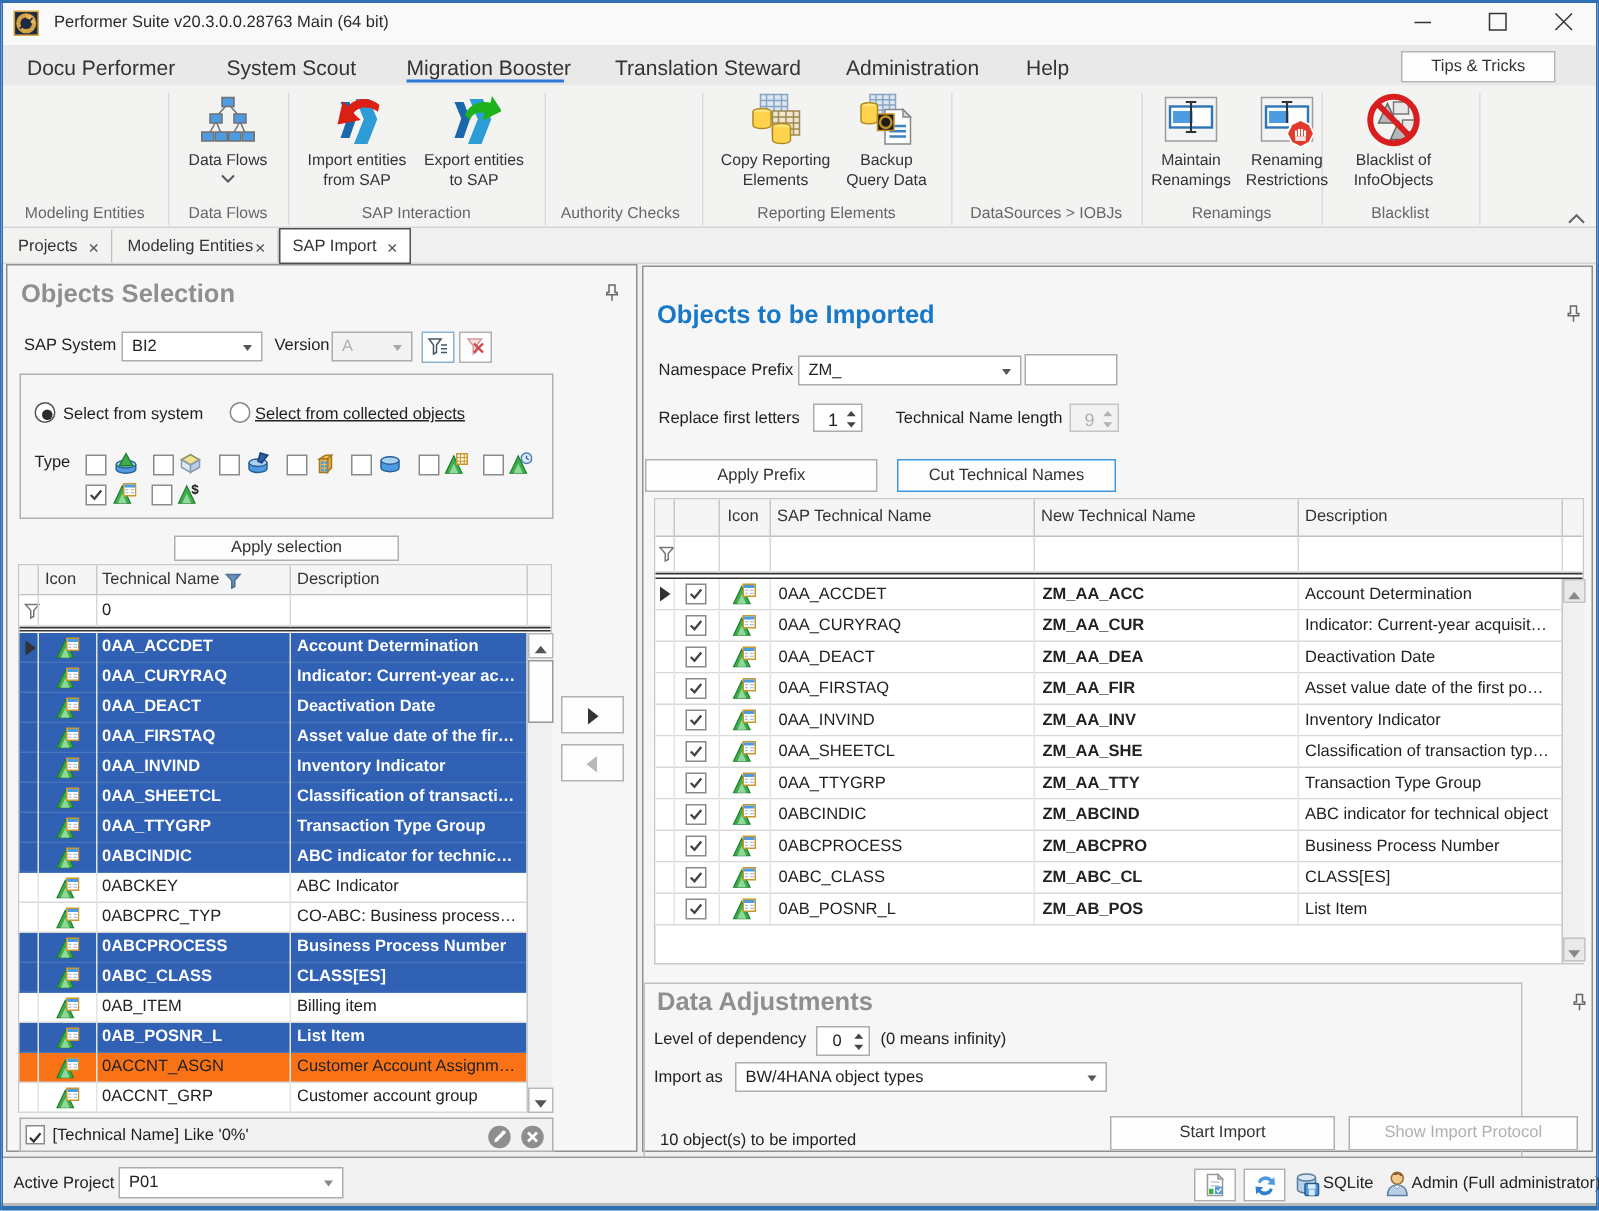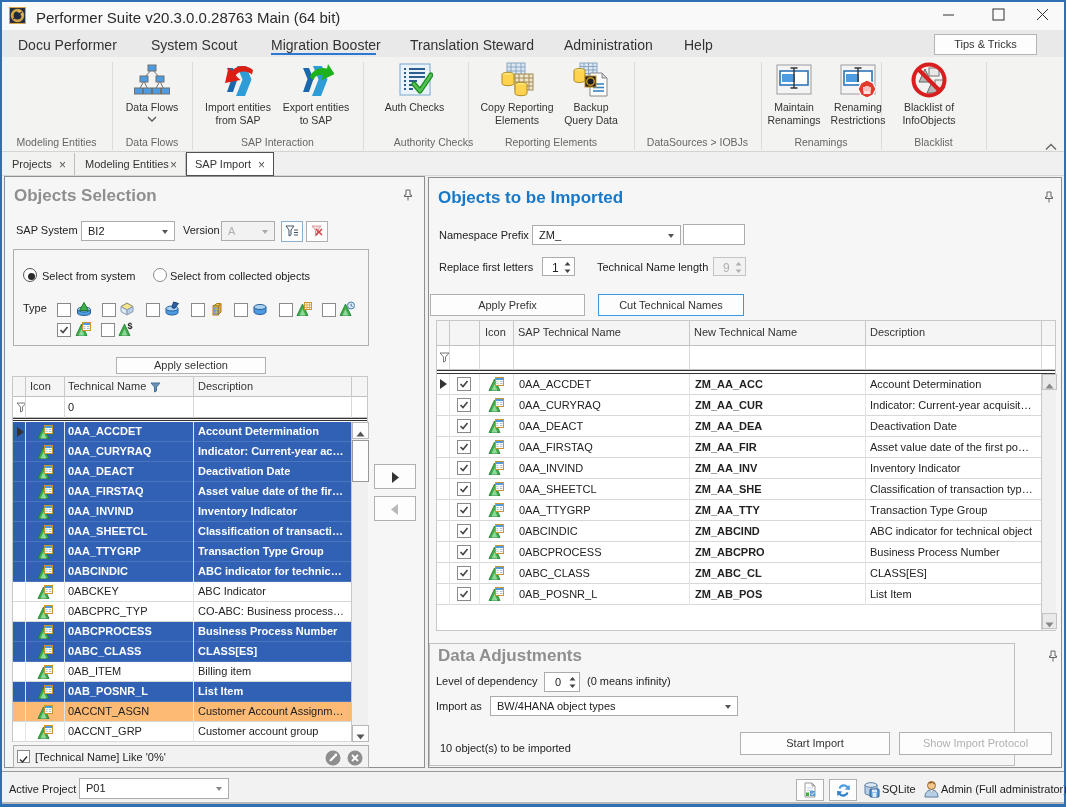--- a/index.html
+++ b/index.html
@@ -1,41 +1,41 @@
 <!DOCTYPE html>
 <html><head>
 <meta charset="utf-8">
 <style>
 * { margin:0; padding:0; box-sizing:border-box; }
 html,body { width:1066px; height:807px; font-family:"Liberation Sans", sans-serif; overflow:hidden; }
 #win { position:absolute; left:0; top:0; width:1066px; height:807px; background:#f0f0f0; border:1px solid #2f6fb4; border-top:2px solid #2f6fb4; }
 
 #titlebar { position:absolute; left:0; top:0; width:100%; height:29px; background:#f9f9f9; }
 #applogo { position:absolute; left:8px; top:5px; width:17px; height:17px; }
-#apptitle { position:absolute; left:35px; top:7px; font-size:15px; color:#2b2b2b;text-align:center; }
+#apptitle { position:absolute; left:35px; top:7px; font-size:11px; color:#2b2b2b;text-align:center; }
 .winbtn { position:absolute; top:-2px; width:45px; height:29px; color:#333; text-align:center; }
 
 #menubar { position:absolute; left:0; top:28px; width:100%; height:27px; background:#e9e9e9; }
 .menuitem { position:absolute; top:7px; font-size:14px; color:#333; }
 #tips { position:absolute; right:28px; top:4px; width:103px; height:21px; background:#fdfdfd; border:1px solid #b5b5b5; font-size:11px; color:#333; text-align:center; line-height:19px; }
 
 #ribbon { position:absolute; left:0; top:55px; width:100%; height:95px; background:#f3f3f2; border-bottom:1px solid #d4d4d4; }
 .rsep { position:absolute; top:5px; height:88px; width:1px; background:#dcdcdc; }
 .rgname { position:absolute; top:79px; height:16px; font-size:10.5px; color:#666; text-align:center; }
 .rbtn { position:absolute; top:3px; text-align:center; font-size:10.5px; color:#333; line-height:12.5px; }
 .rbtn svg { display:block; margin:2px auto 3px auto; }
 
 #tabbar { position:absolute; left:0; top:150px; width:100%; height:24px; background:#f0f0f0; border-bottom:1px solid #d6d6d6; }
 .dtab { position:absolute; top:1px; height:22px; font-size:11px; color:#333; background:#f2f2f1; border-right:1px solid #c0c0c0; }
 .dtab .lbl { position:absolute; left:10px; top:5px; }
 .dtab .x { position:absolute; right:8px; top:5px; color:#555; font-size:12px; }
 #tab3 { background:#fff; border:1px solid #505050; top:0px; height:24px; z-index:2; }
 
 #leftpanel { position:absolute; left:8px; top:178px; width:417px; height:590px; }
-#rightpanel { position:absolute; left:431px; top:180px; width:628px; height:590px; }
+#rightpanel { position:absolute; left:431px; top:192px; width:628px; height:590px; }
 .paneltitle { position:absolute; font-size:17px; font-weight:bold; white-space:nowrap; }
 .pin { position:absolute; font-size:12px; color:#555; }
 
 .combo { position:absolute; background:#fff; border:1px solid #acacac; font-size:11px; color:#222; }
 .combo .tx { position:absolute; left:6px; top:3px; white-space:nowrap; }
 .combo .arr { position:absolute; right:6px; top:8px; width:0; height:0; border-left:3.5px solid transparent; border-right:3.5px solid transparent; border-top:4.5px solid #555; }
 .btn { position:absolute; background:#fdfdfd; border:1px solid #b0b0b0; font-size:11px; color:#333; text-align:center; }
 .lbl12 { position:absolute; font-size:11px; color:#222; white-space:nowrap; }
 .cb { position:absolute; width:13px; height:13px; background:#fff; border:1px solid #8a8a8a; }
 
@@ -113,42 +113,20 @@
       Import entities<br>from SAP
     </div>
     <div class="rbtn" style="left:276px; width:78px;">
       <svg width="36" height="36" viewBox="0 0 36 36">
         <path d="M5 6 L11 6 L15.5 17 L11 30 L5 30 L9.5 17 Z" fill="#1b67ab"></path>
         <path d="M15 4 L24 4 L29.5 17.5 L23 34 L14 34 L20.5 17.5 Z" fill="#2e9cd6"></path>
         <path d="M12 15 C14 8 22 4.5 29 6.5 L30 2 L36.5 12 L23.5 18.5 L25 13.5 C21 12 16.5 14 15.5 18 Z" fill="#1db21d"></path>
       </svg>
       Export entities<br>to SAP
     </div>
-    <div class="rbtn" style="left:376px; width:75px;">
-      <svg width="36" height="36" viewBox="0 0 36 36">
-        <rect x="3" y="2" width="30" height="31" fill="#eaf3fb" stroke="#7aa7cc"></rect>
-        <g stroke="#2b5d8e" stroke-width="2">
-        <line x1="7" y1="7" x2="9" y2="7"></line>
-            <line x1="12" y1="7" x2="28" y2="7"></line>
-        <line x1="7" y1="11" x2="9" y2="11"></line>
-            <line x1="12" y1="11" x2="28" y2="11"></line>
-        <line x1="7" y1="15" x2="9" y2="15"></line>
-            <line x1="12" y1="15" x2="28" y2="15"></line>
-        <line x1="7" y1="19" x2="9" y2="19"></line>
-            <line x1="12" y1="19" x2="20" y2="19"></line>
-        <line x1="7" y1="23" x2="9" y2="23"></line>
-            <line x1="12" y1="23" x2="18" y2="23"></line>
-        <line x1="7" y1="27" x2="9" y2="27"></line>
-            <line x1="12" y1="27" x2="16" y2="27"></line>
-        </g>
-        <path d="M17 22 L23 29 L34 13" stroke="#1b8f1b" stroke-width="5" fill="none" stroke-linecap="round" stroke-linejoin="round"></path>
-        <path d="M17 22 L23 29 L34 13" stroke="#55c055" stroke-width="2.5" fill="none" stroke-linecap="round" stroke-linejoin="round"></path>
-      </svg>
-      Auth Checks
-    </div>
     <div class="rbtn" style="left:470px; width:92px;">
       <svg width="36" height="36" viewBox="0 0 36 36">
         <g stroke="#8aa5c0" fill="#dbe8f4">
             <rect x="8" y="1" width="18" height="16"></rect>
             <path d="M8 5 h18 M8 9 h18 M8 13 h18 M12 1 v16 M17 1 v16 M22 1 v16"></path>
           </g>
         <g stroke="#a08850" fill="#efe6cf">
             <rect x="16" y="12" width="18" height="16"></rect>
             <path d="M16 16 h18 M16 20 h18 M16 24 h18 M20 12 v16 M25 12 v16 M30 12 v16"></path>
           </g>
@@ -211,21 +189,21 @@
         <path d="M18 6 v14 M14.5 6 h7" stroke="#333" stroke-width="1.4" fill="none"></path>
         <path d="M21 21 l6 -3 6 3 3 6 -3 6 -6 3 -6 -3 -3 -6 Z" fill="#e23b2e" stroke="#fff" stroke-width="1.2"></path>
         <path d="M24 29 v-4 m2 4 v-5 m2 5 v-5 m2 5 v-4" stroke="#fff" stroke-width="1.4"></path>
         <path d="M23.5 29 h7 v3 h-7 Z" fill="#fff" opacity="0.85"></path>
       </svg>
       Renaming<br>Restrictions
     </div>
     <div class="rgname" style="left:0px; width:111px;">Modeling Entities</div>
     <div class="rgname" style="left:111px; width:80px;">Data Flows</div>
     <div class="rgname" style="left:191px; width:171px;">SAP Interaction</div>
-    <div class="rgname" style="left:380px; width:105px;">Authority Checks</div>
+    <div class="rgname" style="left:360px; width:105px;">Authority Checks</div>
     <div class="rgname" style="left:467px; width:166px;">Reporting Elements</div>
     <div class="rgname" style="left:633px; width:127px;">DataSources &gt; IOBJs</div>
     <div class="rgname" style="left:760px; width:120px;">Renamings</div>
     <div class="rgname" style="left:880px; width:105px;">Blacklist</div>
     <div style="position:absolute; right:8px; top:80px;"><svg width="12" height="8" viewBox="0 0 12 8">
           <path d="M1 6.5 L6 1.5 L11 6.5" stroke="#666" fill="none" stroke-width="1.4"></path>
         </svg></div>
   </div>
   <div id="tabbar">
     <div class="dtab" style="left:1px; width:73px;">
@@ -265,21 +243,21 @@
     <div class="btn" style="left:297px; top:41px; width:22px; height:21px;"><svg width="14" height="14" viewBox="0 0 14 14" style="margin-top:2px;">
           <path d="M2 2 h9 l-3.5 4.5 v4 l-2 1.5 V6.5 Z" fill="#f6dede" stroke="#d49a9a"></path>
           <path d="M6 5 l6 6 M12 5 l-6 6" stroke="#d04545" stroke-width="1.6"></path>
         </svg></div>
     <div style="position:absolute; left:4px; top:69px; width:356px; height:97px; border:1px solid #b0b0b0;"></div>
     <div style="position:absolute; left:14px; top:88px; width:14px; height:14px; background:#fff; border:1px solid #555; border-radius:50%;">
         <div style="position:absolute; left:3.5px; top:3.5px; width:7px; height:7px; background:#2b2b2b; border-radius:50%;"></div>
       </div>
     <div class="lbl12" style="left:33px; top:90px; font-weight:bold; font-weight:normal;">Select from system</div>
     <div style="position:absolute; left:144px; top:88px; width:14px; height:14px; background:#fff; border:1px solid #8a8a8a; border-radius:50%;"></div>
-    <div class="lbl12" style="left:161px; top:90px;">Select from collected objects</div>
+    <div class="lbl12" style="left:161px; top:90px;text-decoration:underline;">Select from collected objects</div>
     <div class="lbl12" style="left:14px; top:122px;">Type</div>
     <div style="position:absolute;left:48px;top:123px;width:14px;height:14px;background:#fff;border:1px solid #8a8a8a;"></div>
 <div style="position:absolute;left:67px;top:121px;width:16px;height:16px;"><svg viewBox="0 0 16 16" width="16" height="16">
           <path d="M1.5 8.5 v3.5 a6.5 2.5 0 0 0 13 0 V8.5" fill="#4d9be0" stroke="#2a6099"></path>
           <ellipse cx="8" cy="8.5" rx="6.5" ry="2.5" fill="#a9d1f0" stroke="#2a6099"></ellipse>
           <path d="M3.5 9.5 L8 1.5 L12.5 9.5 Z" fill="#3fae49" stroke="#1e7d32"></path>
         </svg></div>
 <div style="position:absolute;left:93px;top:123px;width:14px;height:14px;background:#fff;border:1px solid #8a8a8a;"></div>
 <div style="position:absolute;left:110px;top:121px;width:16px;height:16px;"><svg viewBox="0 0 16 16" width="16" height="16">
           <path d="M2 5.5 L8 2 L14 5.5 L8 9 Z" fill="#f2e390" stroke="#8a8a5a"></path>
@@ -569,21 +547,21 @@
 <svg style="position:absolute;left:24px;top:2px;" width="16" height="16" viewBox="0 0 16 16">
             <path d="M1 14.5 L6.5 3 L12 14.5 Z" fill="#3fae49" stroke="#1e7d32" stroke-width="0.8"></path>
             <path d="M3.5 14.5 L6.5 8 L9.5 14.5 Z" fill="#8fd79a"></path>
             <rect x="7.5" y="1.5" width="8" height="8" fill="#fff" stroke="#c8982e"></rect>
             <rect x="8" y="2" width="7" height="2" fill="#4d9be0"></rect>
             <path d="M8.5 5.5 h2 M12 5.5 h2.5 M8.5 7.5 h2 M12 7.5 h2.5" stroke="#9ab0c8" stroke-width="0.8"></path>
           </svg>
 <div style="position:absolute;left:55px;top:3px;font-size:11px;color:#fff;font-weight:bold;">0AB_POSNR_L</div>
 <div style="position:absolute;left:185px;top:3px;font-size:11px;color:#fff;font-weight:bold;white-space:nowrap;overflow:hidden;text-overflow:ellipsis;width:148px;">List Item</div>
 </div>
-<div style="position:absolute;left:0px;top:325px;width:338px;height:20px;background:#fdba74;border-bottom:1px solid #d8d8d8;">
+<div style="position:absolute;left:0px;top:325px;width:338px;height:20px;background:#f97316;border-bottom:1px solid #d8d8d8;">
 <div style="position:absolute;left:12px;top:0;height:20px;border-left:1px solid #e4e4e4;width:39px;"></div>
 <div style="position:absolute;left:51px;top:0;height:20px;border-left:1px solid #e4e4e4;"></div>
 <div style="position:absolute;left:180px;top:0;height:20px;border-left:1px solid #e4e4e4;"></div>
 <svg style="position:absolute;left:24px;top:2px;" width="16" height="16" viewBox="0 0 16 16">
             <path d="M1 14.5 L6.5 3 L12 14.5 Z" fill="#3fae49" stroke="#1e7d32" stroke-width="0.8"></path>
             <path d="M3.5 14.5 L6.5 8 L9.5 14.5 Z" fill="#8fd79a"></path>
             <rect x="7.5" y="1.5" width="8" height="8" fill="#fff" stroke="#c8982e"></rect>
             <rect x="8" y="2" width="7" height="2" fill="#4d9be0"></rect>
             <path d="M8.5 5.5 h2 M12 5.5 h2.5 M8.5 7.5 h2 M12 7.5 h2.5" stroke="#9ab0c8" stroke-width="0.8"></path>
           </svg>

